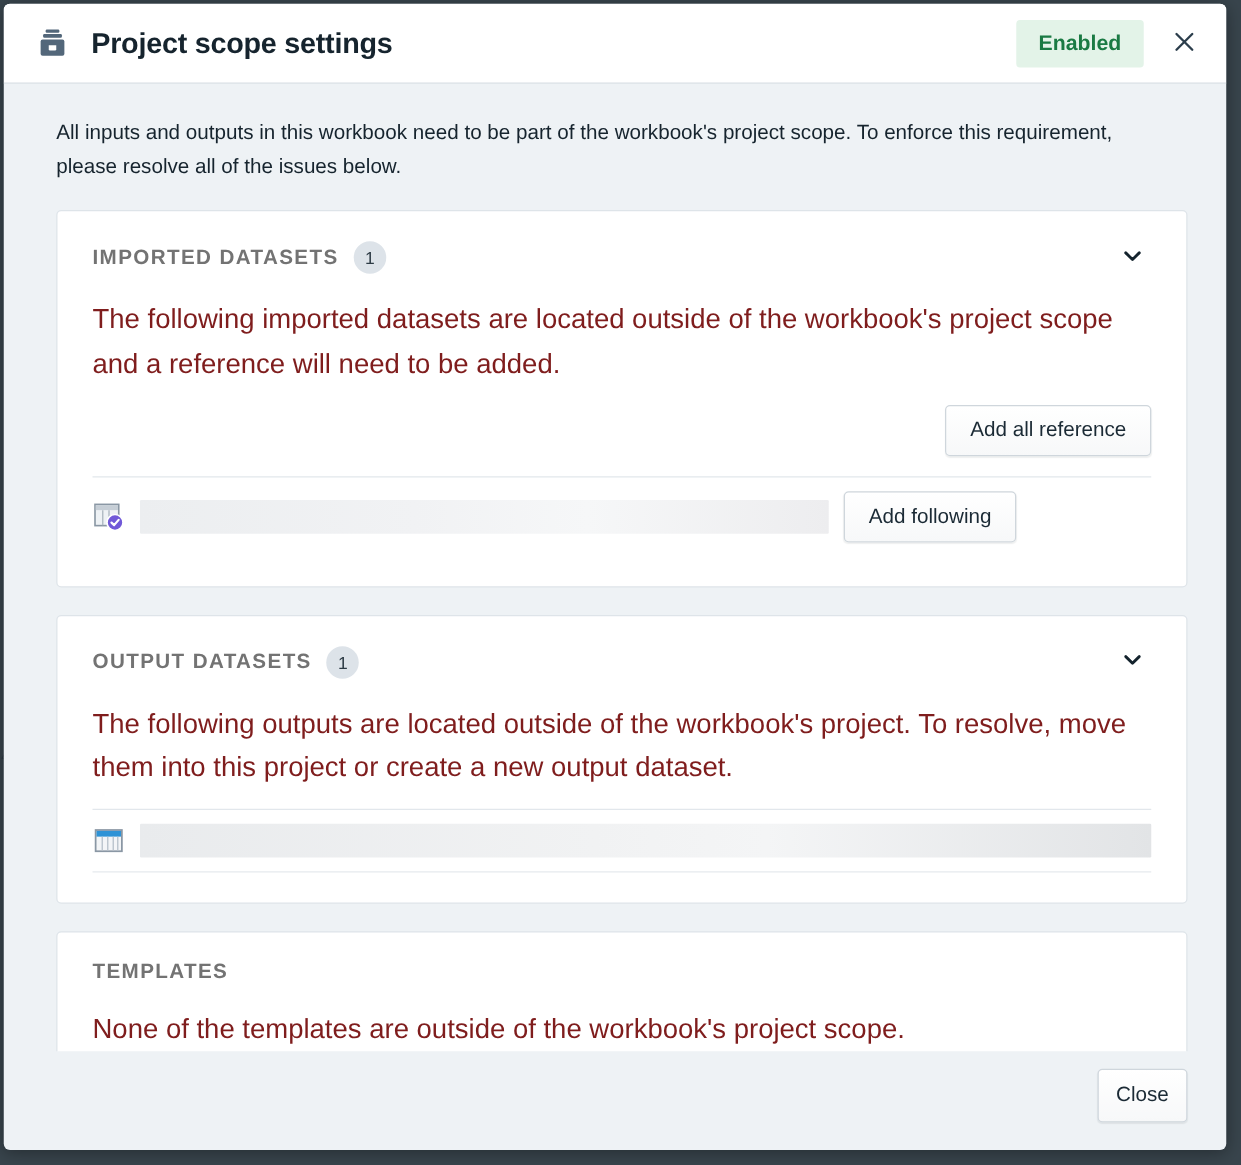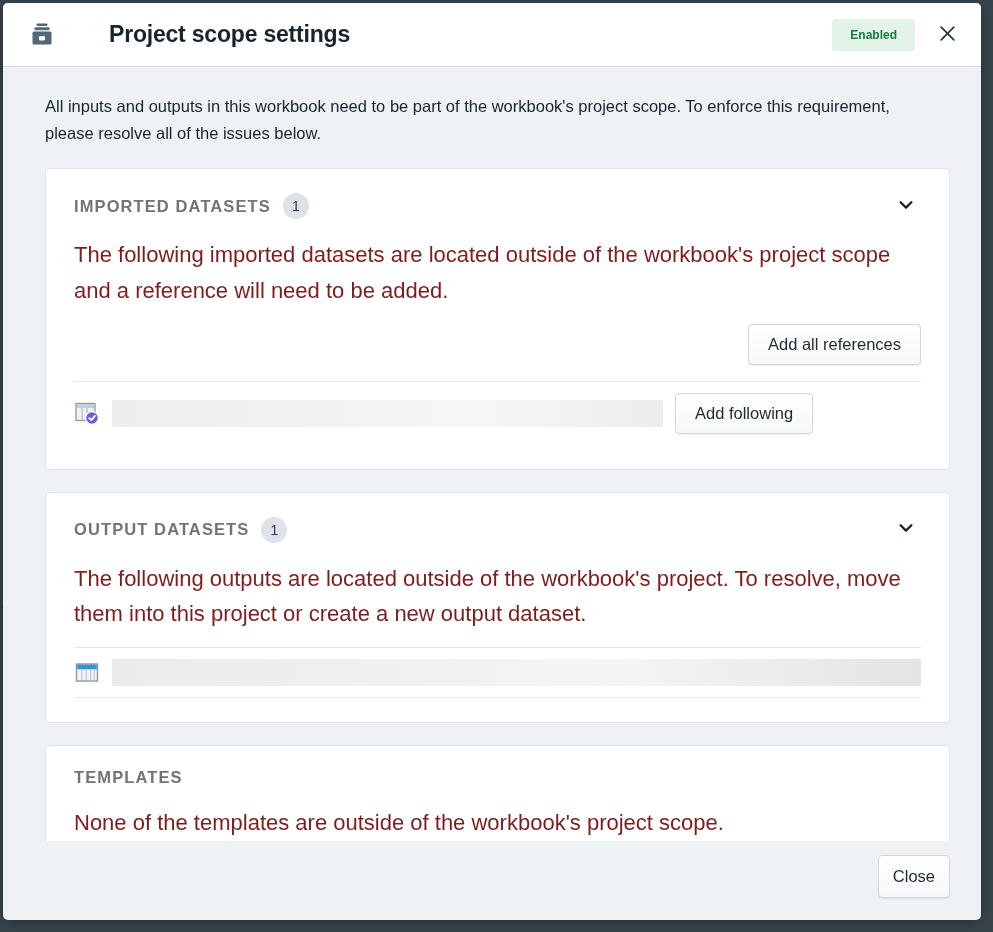--- a/index.html
+++ b/index.html
@@ -81,27 +81,26 @@
     align-items: center;
     justify-content: center;
   }
 
   .dialog-title {
     font-size: 23px;
     font-weight: 700;
     color: #16242e;
     letter-spacing: -.2px;
     flex: 1 1 auto;
-    margin-left: 36px;
   }
 
   .badge-enabled {
     background: #e3f3e8;
     color: #1a7a43;
-    font-size: 12px;
+    font-size: 17px;
     font-weight: 600;
     padding: 9px 18px;
     border-radius: 3px;
     margin-right: 12px;
     white-space: nowrap;
   }
 
   .close-btn {
     width: 40px;
     height: 40px;
@@ -301,21 +300,21 @@
             <svg width="20" height="20" viewBox="0 0 20 20">
               <path d="M4.6 7.3 L10 12.6 L15.4 7.3" fill="none" stroke="#14232d" stroke-width="2.3" stroke-linecap="round" stroke-linejoin="round"></path>
             </svg>
           </span>
         </button>
       </div>
 
       <p class="card-desc">The following imported datasets are located outside of the workbook's project scope and a reference will need to be added.</p>
 
       <div class="btn-row">
-        <button class="btn">Add all references</button>
+        <button class="btn">Add all reference</button>
       </div>
 
       <div class="divider"></div>
 
       <div class="dataset-row">
         <span class="dataset-icon">
           <svg width="26" height="26" viewBox="0 0 26 26">
             <rect x="2" y="3.5" width="19" height="17" fill="#eef2f5" stroke="#8a97a4" stroke-width="1.3"></rect>
             <rect x="2.6" y="4.1" width="17.8" height="4" fill="#c6ced6"></rect>
             <path d="M8.2 8.2v12 M13.2 8.2v12" stroke="#aeb8c2" stroke-width="1.1"></path>

